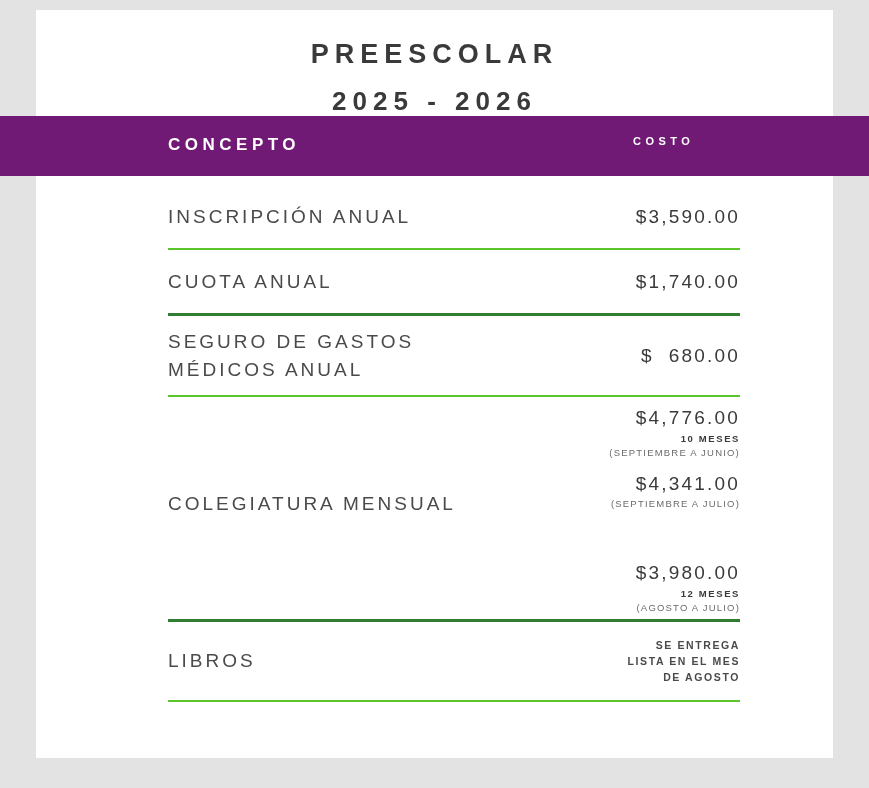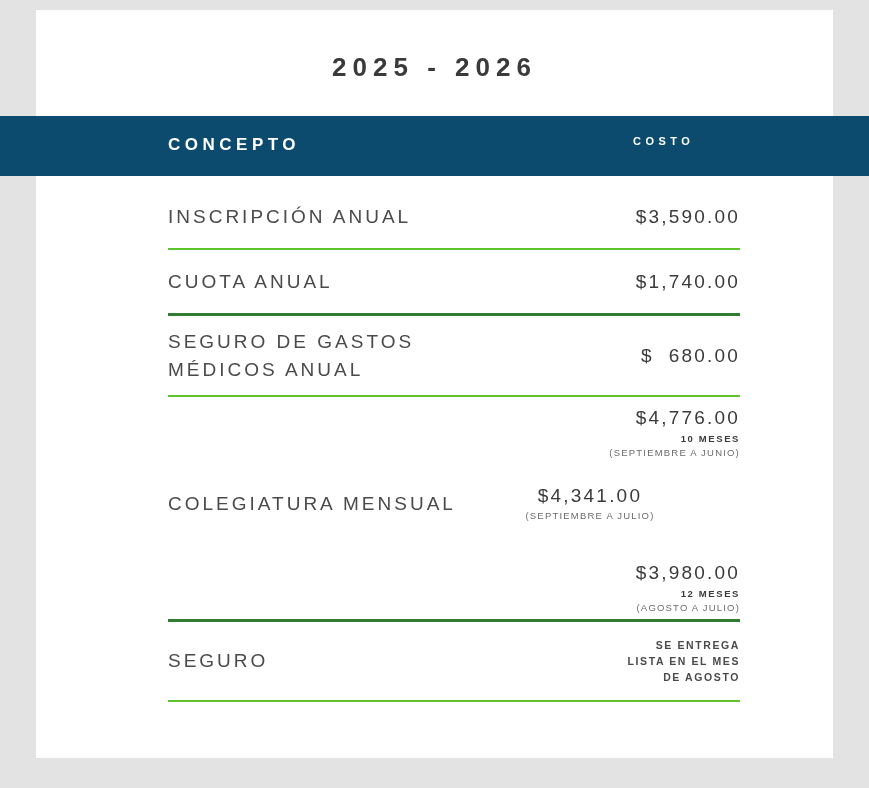--- a/index.html
+++ b/index.html
@@ -45,21 +45,21 @@
     color: #3a3a3a;
     line-height: 1.3;
     margin-top: 13px;
   }
   .header-bar {
     position: absolute;
     left: 0;
     top: 116px;
     width: 869px;
     height: 60px;
-    background: #0c4a6e;
+    background: #701a75;
     text-align: center;
   }
   .header-inner {
     position: relative;
     width: 869px;
     height: 60px;
   }
   .header-concept {
     position: absolute;
     left: 168px;
@@ -148,39 +148,40 @@
     color: #3a3a3a;
     margin-top: 4px;
   }
   .opt-period {
     font-size: 9.5px;
     letter-spacing: 1.2px;
     color: #6b6b6b;
     margin-top: 3px;
   }
   .opt1 { top: 10px; }
-  .opt2 { top: 88px; text-align: center; }
+  .opt2 { top: 76px; }
   .opt3 { top: 165px; }
   .books-note {
     font-size: 10.5px;
     font-weight: bold;
     letter-spacing: 1.6px;
     color: #4a4a4a;
     text-align: right;
     line-height: 1.55;
     width: 300px;
   }
 </style>
 </head>
 <body>
 
 <div class="page">
 
   <div class="sheet">
     <div class="title-block">
+      <div class="title-main">PREESCOLAR</div>
       <div class="title-sub">2025 - 2026</div>
     </div>
   </div>
 
   <div class="header-bar">
     <div class="header-inner">
       <div class="header-concept">CONCEPTO</div>
       <div class="header-cost">COSTO</div>
     </div>
   </div>
@@ -222,21 +223,21 @@
 
       <div class="option opt3">
         <div class="opt-amount">$3,980.00</div>
         <div class="opt-months">12 MESES</div>
         <div class="opt-period">(AGOSTO A JULIO)</div>
       </div>
     </div>
     <div class="divider-dark"></div>
 
     <div class="row row-books">
-      <div class="concept">SEGURO</div>
+      <div class="concept">LIBROS</div>
       <div class="books-note" style="white-space: pre-line;">SE ENTREGA
 LISTA EN EL MES
 DE AGOSTO</div>
     </div>
     <div class="divider-light"></div>
 
   </div>
 </div>
 
 </body></html>

